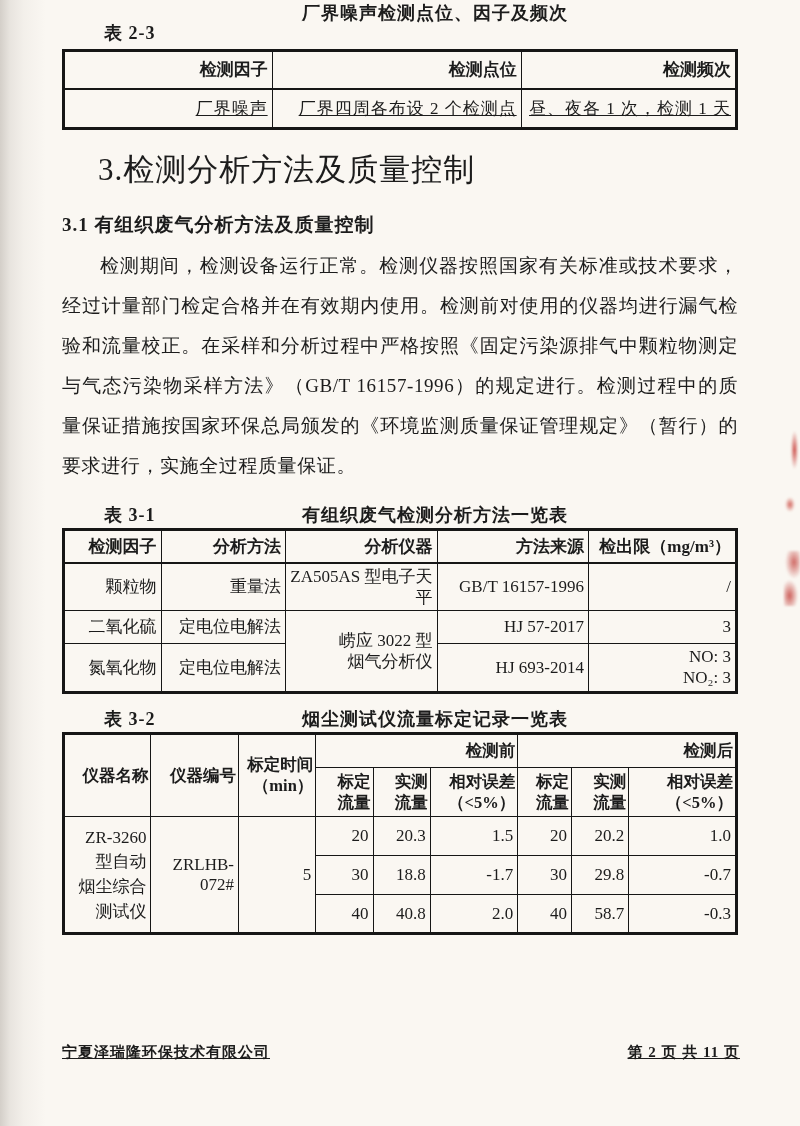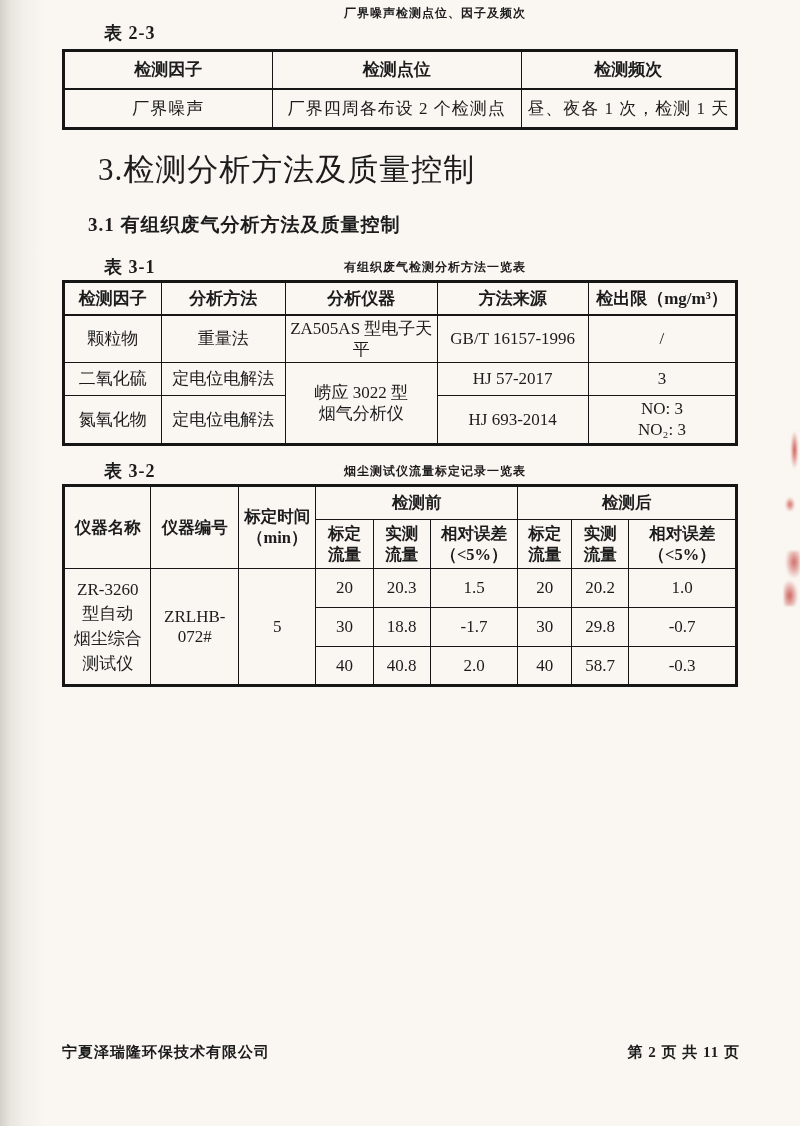--- a/index.html
+++ b/index.html
@@ -37,44 +37,44 @@
     background: radial-gradient(ellipse at 40% 60%, rgba(185,30,25,0.7), rgba(185,30,25,0) 72%); }
 
   
   .caption { position: relative; height: 26px; line-height: 26px; }
   .caption .cap-label {
     position: absolute; left: 42px; top: 0;
     font-weight: bold; font-size: 18px; letter-spacing: 1px;
   }
   .caption .cap-title {
     display: block; text-align: center; padding-left: 70px;
-    font-weight: bold; font-size: 12px; letter-spacing: 1px;
+    font-weight: bold; font-size: 18px; letter-spacing: 1px;
   }
 
   table { width: 100%; border-collapse: collapse; table-layout: fixed; }
   table { border: 3px solid #161616; }
   th, td {
     border: 1px solid #161616;
-    text-align: center; vertical-align: middle;
+    text-align: right; vertical-align: middle;
     font-size: 17px; padding: 2px 4px;
   }
   th { font-weight: bold; }
   tr.hdr th { border-bottom-width: 2px; }
   .preline { white-space: pre-line; }
 
   .t23 { margin-top: 3px; }
   .t23 th { height: 38px; }
-  .t23 td { height: 40px; letter-spacing: 1px; }
+  .t23 td { height: 40px; letter-spacing: 1px; text-decoration: underline; }
 
   .h1 {
     margin-top: 19px;
     font-size: 31px; font-weight: normal; letter-spacing: 1px; margin-left: 36px;
   }
   .h2 {
-    margin-top: 21px; margin-left: 26px;
+    margin-top: 21px; 
     font-size: 19px; font-weight: bold; letter-spacing: 1px;
   }
 
   .body-p {
     margin-top: 8px;
     font-size: 19px; line-height: 40px;
     text-align: justify; text-indent: 2em;
     letter-spacing: 0.6px;
   }
   .body-p + .body-p { margin-top: 0; }
@@ -83,21 +83,21 @@
   .t31 td, .t31 th { height: 33px; line-height: 1.25; }
   .cap32 { margin-top: 12px; }
   .t32 th { line-height: 1.3; padding: 3px 2px; font-size: 16.5px; }
   .t32 td { height: 39px; }
   .t32 .grp { height: 34px; }
   .num { font-family: "Liberation Serif", "DejaVu Serif", serif; }
 
   .footer {
     position: absolute; left: 62px; right: 60px; top: 1043px;
     display: flex; justify-content: space-between; align-items: center;
-    font-size: 15px; font-weight: bold; letter-spacing: 1px;
+    font-size: 15px; font-weight: bold; letter-spacing: 1px; text-decoration: underline;
   }
 </style>
 </head>
 <body>
 
 <div class="page">
   <div class="left-shade"></div>
   <div class="red-mark m1"></div>
   <div class="red-mark m2"></div>
   <div class="red-mark m3"></div>
@@ -125,20 +125,21 @@
         <td>厂界噪声</td>
         <td>厂界四周各布设 2 个检测点</td>
         <td>昼、夜各 1 次，检测 1 天</td>
       </tr>
     </tbody>
       </table>
 
     <div class="h1">3.检测分析方法及质量控制</div>
     <div class="h2">3.1 有组织废气分析方法及质量控制</div>
 
+    <p class="body-p">检测期间，检测设备运行正常。检测仪器按照国家有关标准或技术要求，经过计量部门检定合格并在有效期内使用。检测前对使用的仪器均进行漏气检验和流量校正。在采样和分析过程中严格按照《固定污染源排气中颗粒物测定与气态污染物采样方法》（GB/T 16157-1996）的规定进行。检测过程中的质量保证措施按国家环保总局颁发的《环境监测质量保证管理规定》（暂行）的要求进行，实施全过程质量保证。</p>
 
     <div class="caption cap31">
       <span class="cap-label">表 3-1</span>
       <span class="cap-title">有组织废气检测分析方法一览表</span>
     </div>
     <table class="t31">
       <colgroup>
           <col style="width:14.5%">
           <col style="width:18.5%">
           <col style="width:22.5%">

